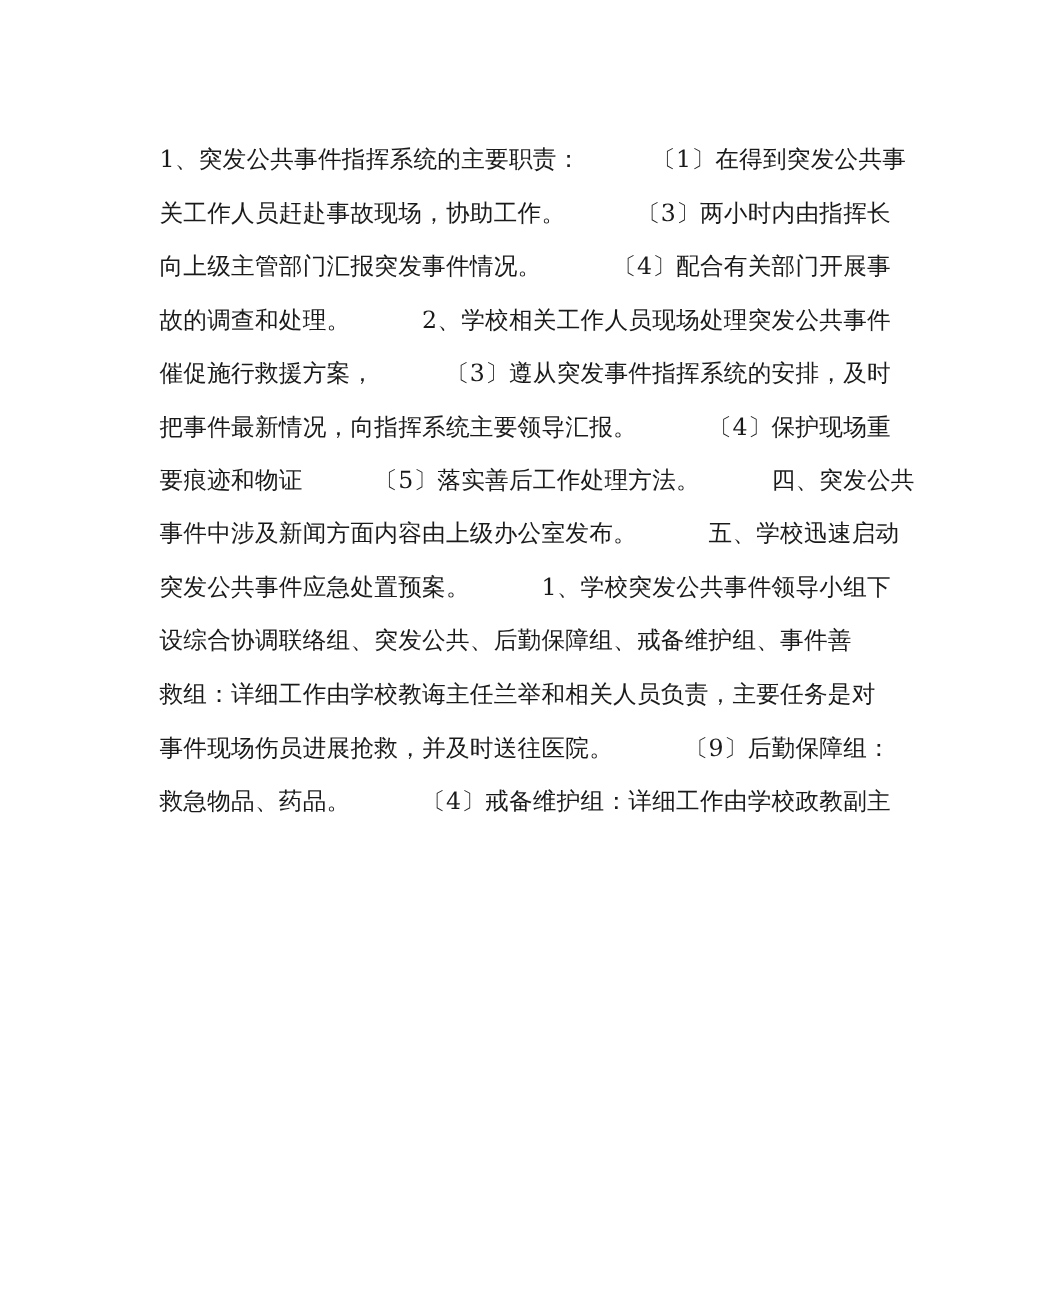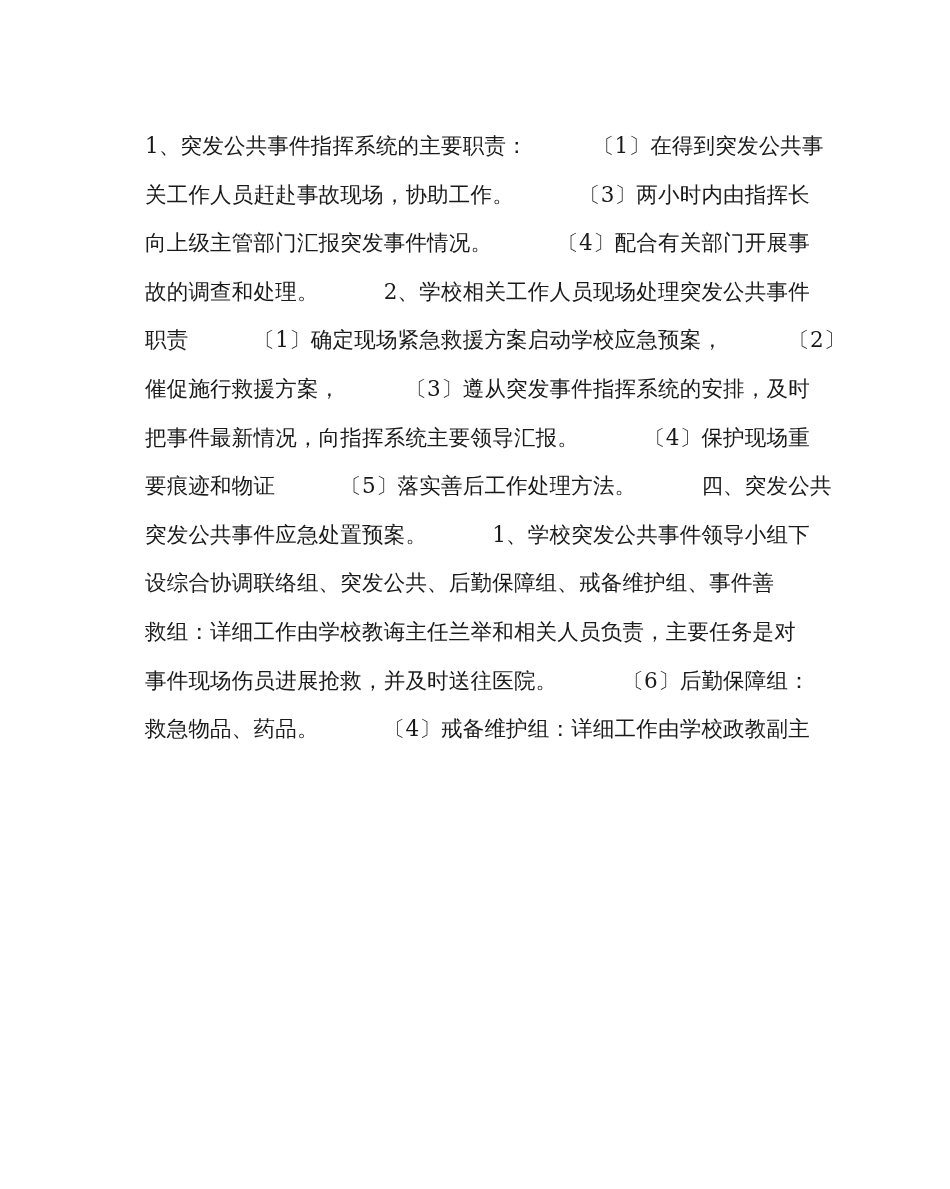--- a/index.html
+++ b/index.html
@@ -43,23 +43,23 @@
   </style>
 </head>
 <body>
 
 <div class="page">
   <div class="body-text">
     <span class="line">1、突发公共事件指挥系统的主要职责：　　　〔1〕在得到突发公共事</span>
     <span class="line">关工作人员赶赴事故现场，协助工作。　　　〔3〕两小时内由指挥长</span>
     <span class="line">向上级主管部门汇报突发事件情况。　　　〔4〕配合有关部门开展事</span>
     <span class="line">故的调查和处理。　　　2、学校相关工作人员现场处理突发公共事件</span>
-    <span class="line">职责　　　〔1〕确定现场紧急救援方案启动学校应急预案，　　　〔2〕</span>
     <span class="line">催促施行救援方案，　　　〔3〕遵从突发事件指挥系统的安排，及时</span>
     <span class="line">把事件最新情况，向指挥系统主要领导汇报。　　　〔4〕保护现场重</span>
     <span class="line">要痕迹和物证　　　〔5〕落实善后工作处理方法。　　　四、突发公共</span>
+    <span class="line">事件中涉及新闻方面内容由上级办公室发布。　　　五、学校迅速启动</span>
     <span class="line">突发公共事件应急处置预案。　　　1、学校突发公共事件领导小组下</span>
     <span class="line">设综合协调联络组、突发公共、后勤保障组、戒备维护组、事件善</span>
     <span class="line">救组：详细工作由学校教诲主任兰举和相关人员负责，主要任务是对</span>
-    <span class="line">事件现场伤员进展抢救，并及时送往医院。　　　〔6〕后勤保障组：</span>
+    <span class="line">事件现场伤员进展抢救，并及时送往医院。　　　〔9〕后勤保障组：</span>
     <span class="line">救急物品、药品。　　　〔4〕戒备维护组：详细工作由学校政教副主</span>
   </div>
 </div>
 
 </body></html>

